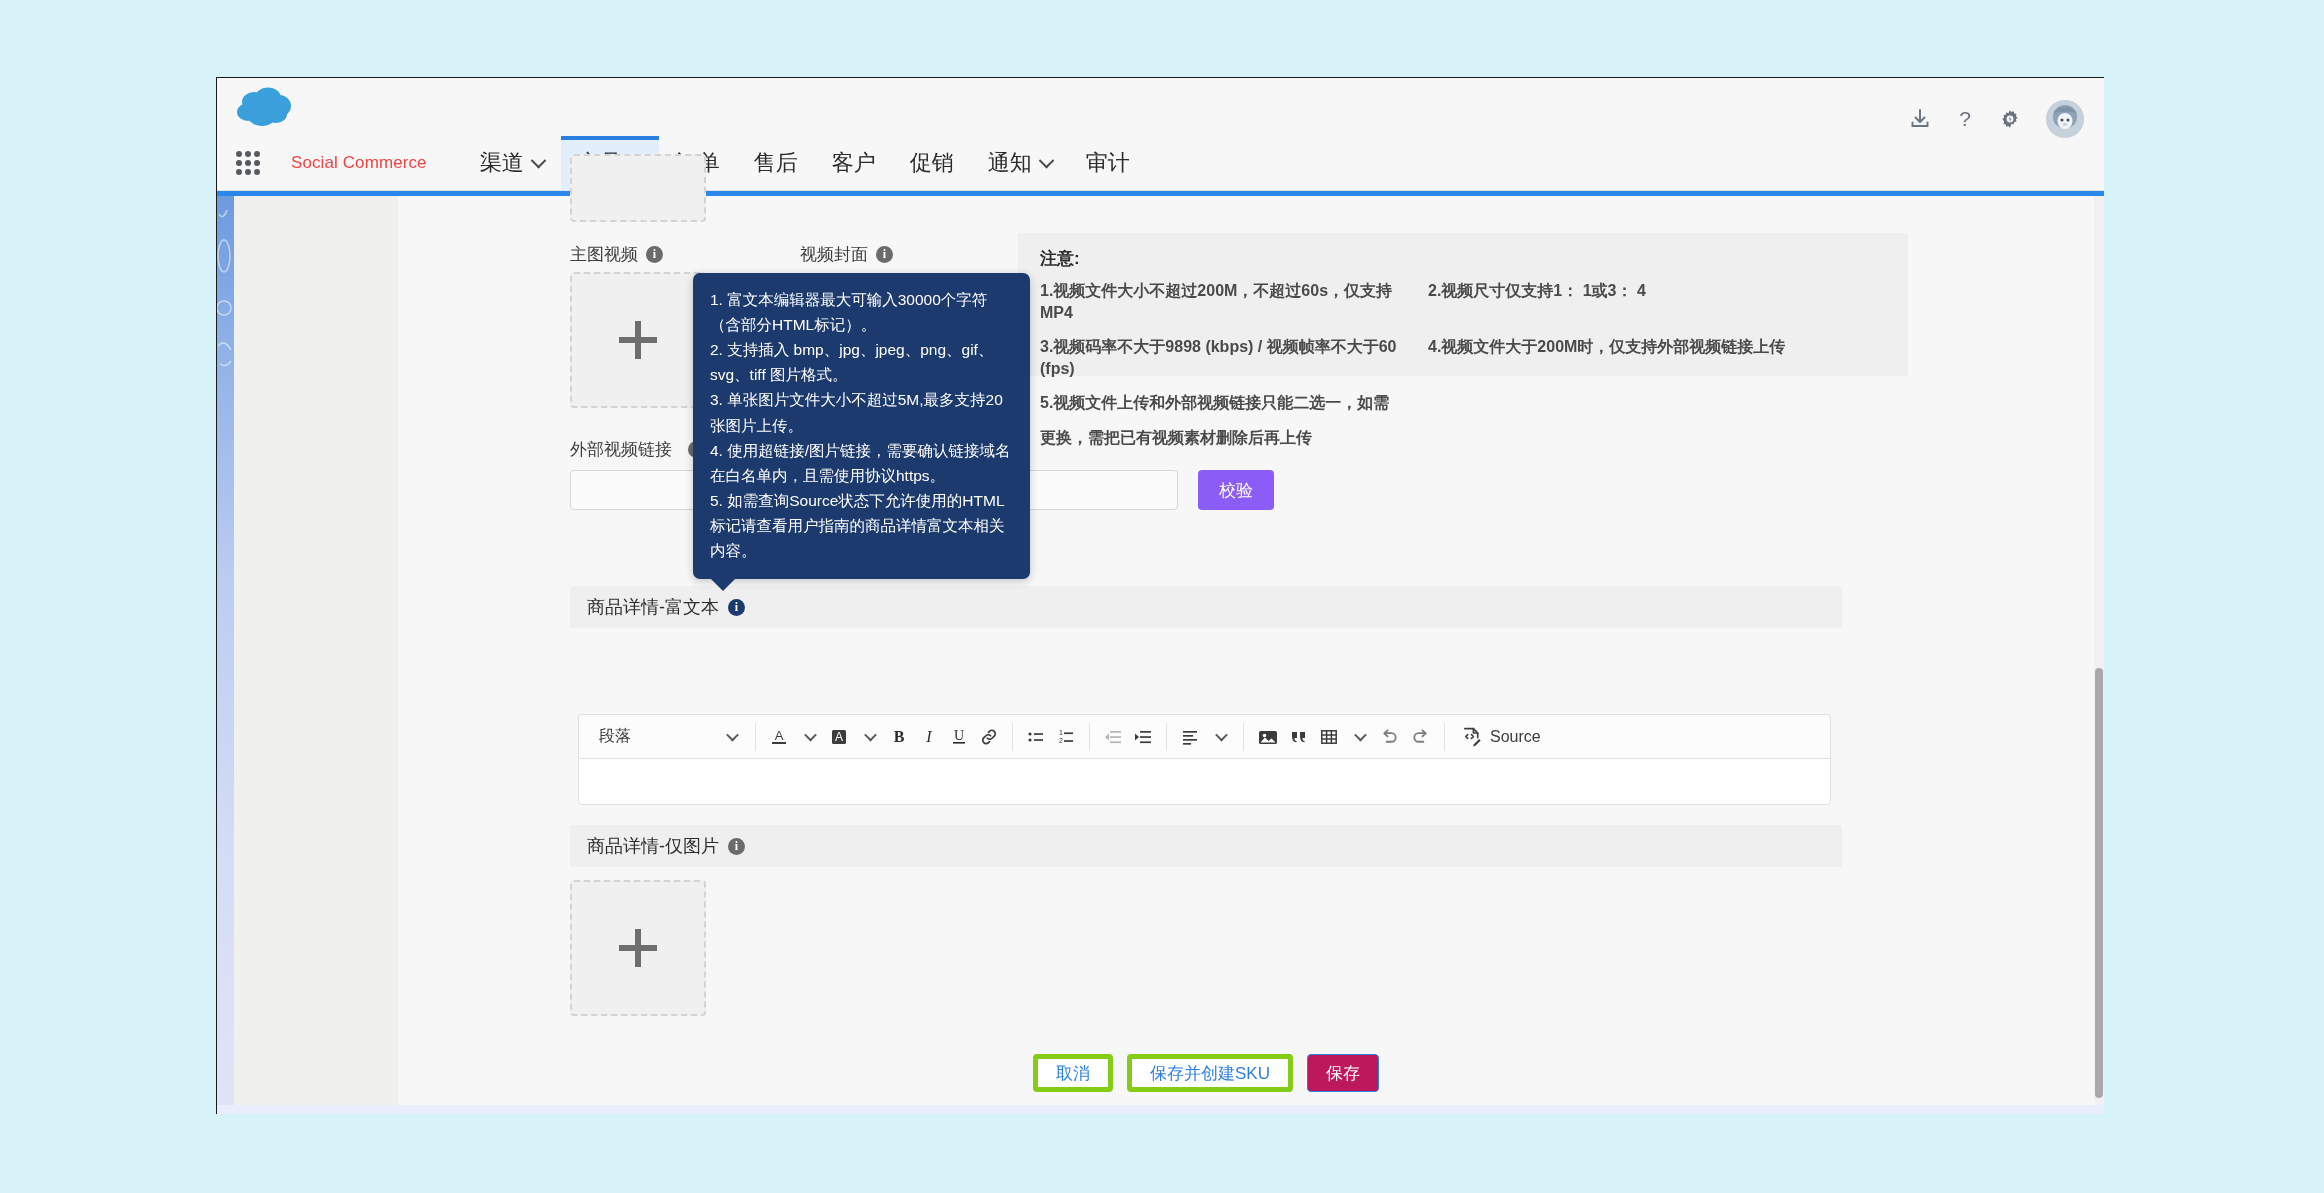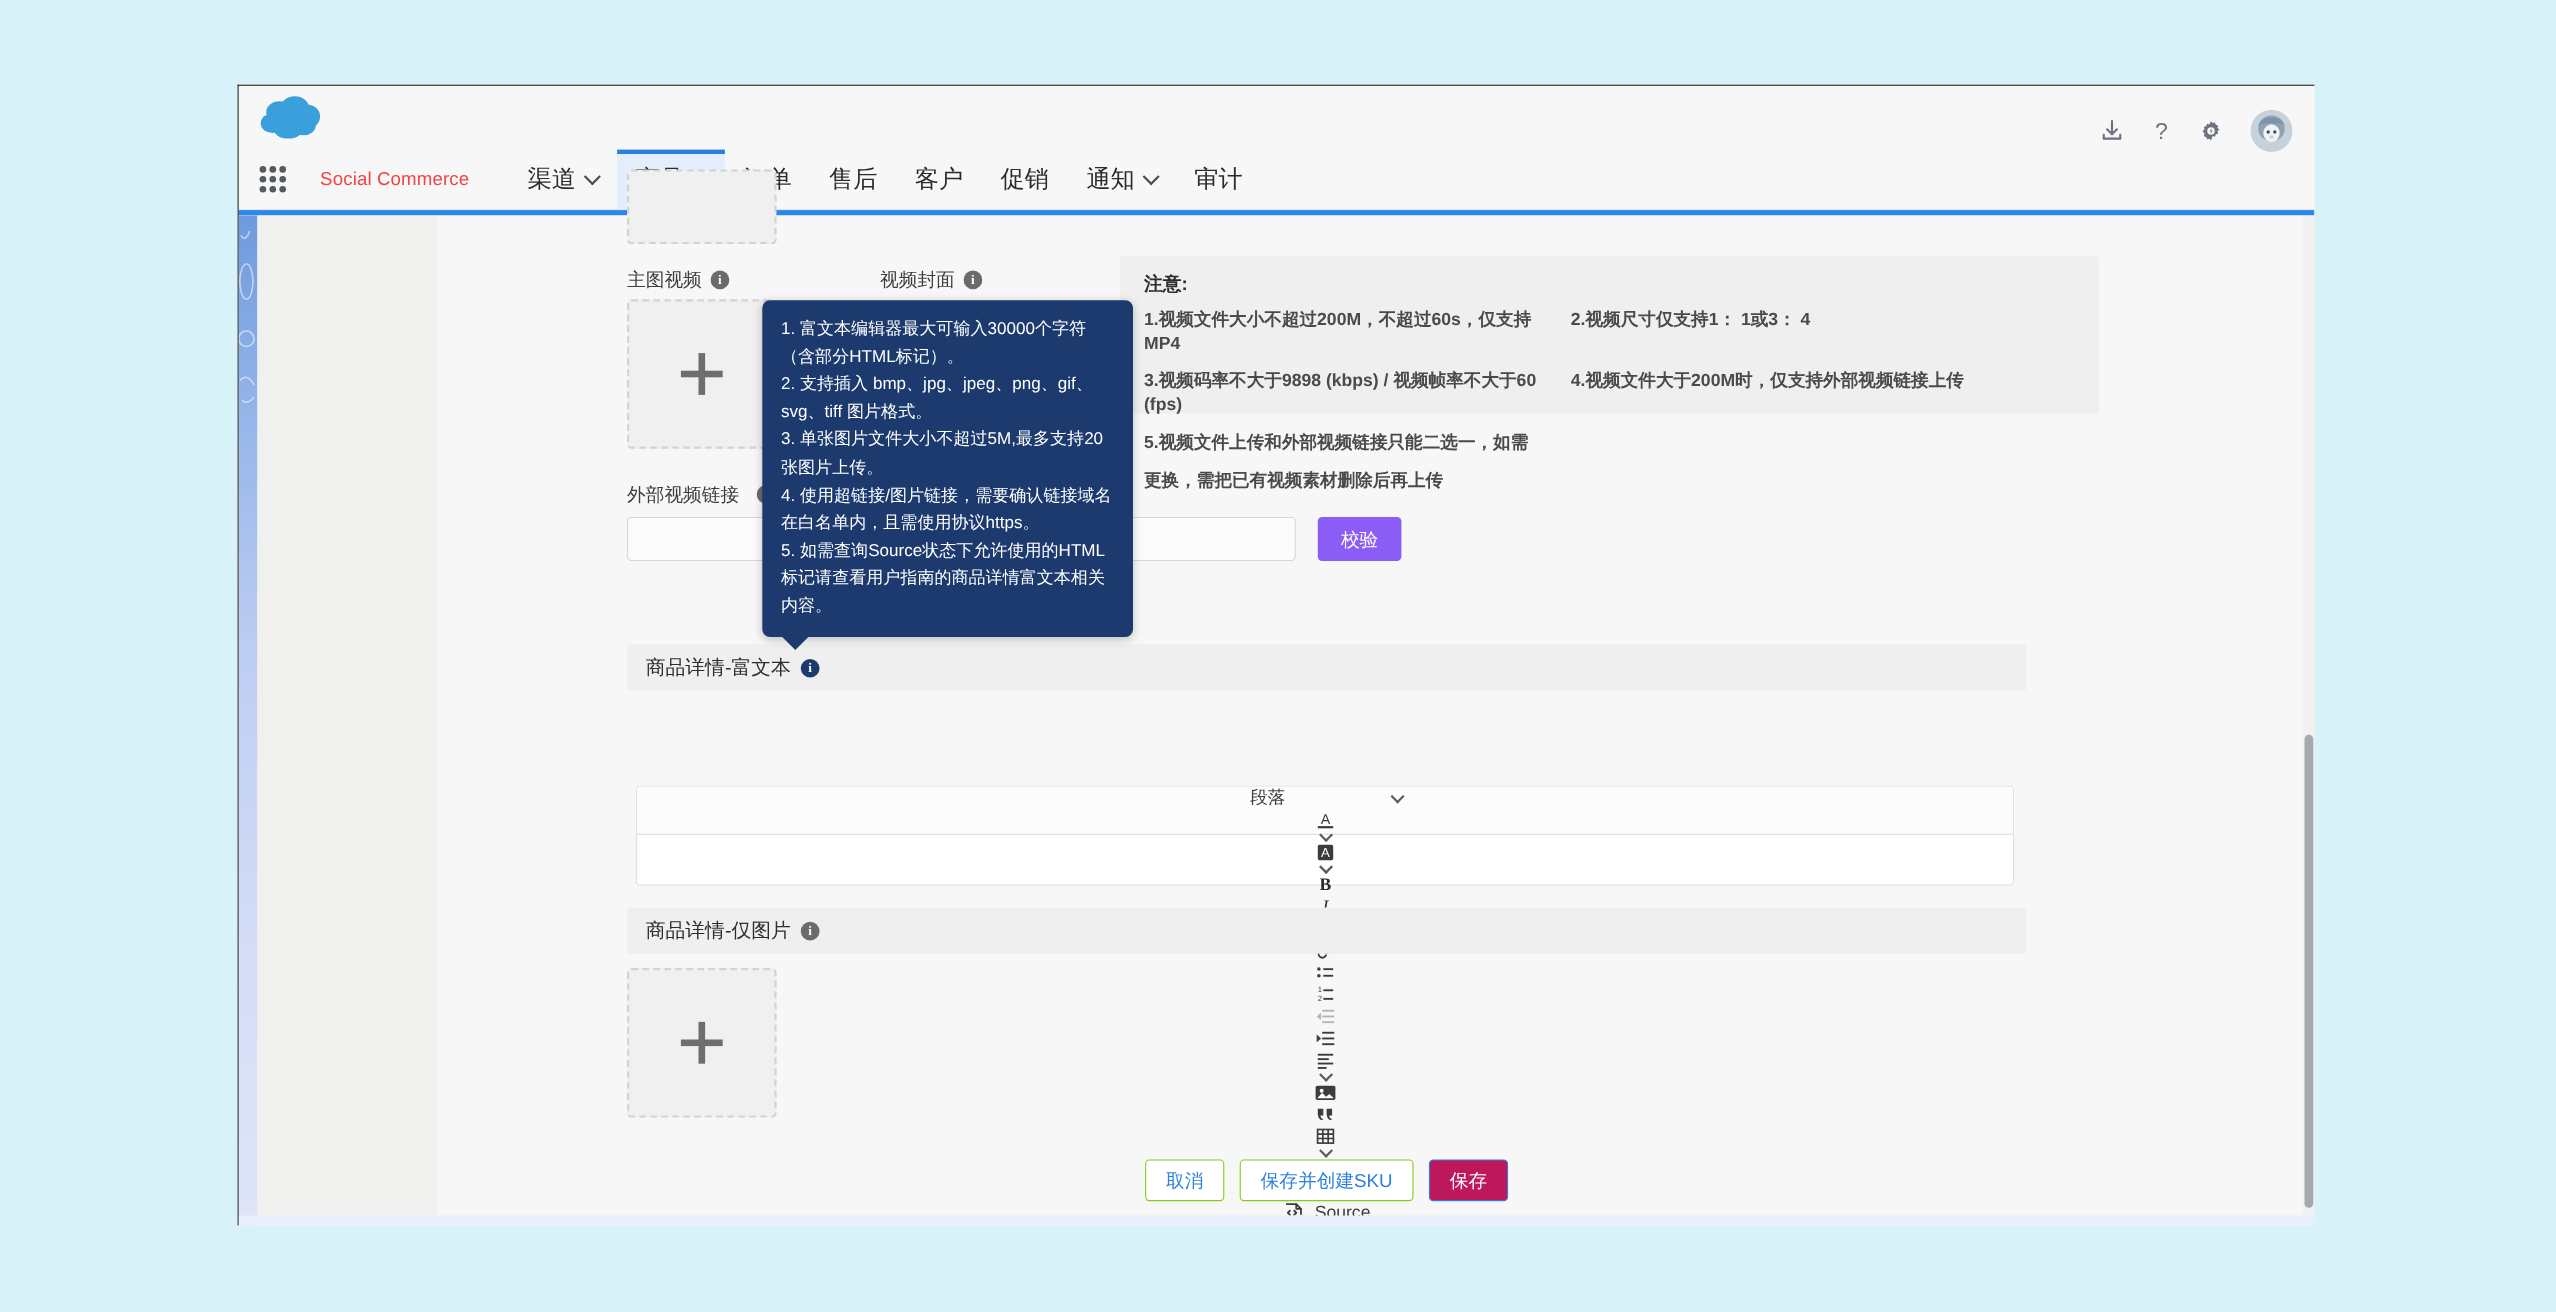--- a/index.html
+++ b/index.html
@@ -213,21 +213,21 @@
   #sec-imgonly { top: 629px; }
 
   
   #editor-wrap {
     position: absolute; left: 180px; top: 518px;
     width: 1253px;
   }
   #editor-toolbar {
     height: 44px; border: 1px solid #e0e0e0; border-bottom: none;
     border-radius: 4px 4px 0 0; background: #fcfcfc;
-    display: flex; align-items: center; padding: 0 8px; flex-direction: column;
+    display: flex; align-items: center; padding: 0 8px;
   }
   .tb-sep { width: 1px; height: 28px; background: #e2e2e2; margin: 0 8px; }
   .tb-btn {
     height: 32px; min-width: 30px;
     display: flex; align-items: center; justify-content: center;
     gap: 4px; padding: 0 5px; border-radius: 3px;
     cursor: pointer; color: #3c3c3c;
   }
   .tb-btn svg { display: block; }
   .tb-chev {
@@ -255,21 +255,21 @@
     position: absolute; left: 0; top: 858px; width: 1272px;
     margin-left: 172px;
     display: flex; justify-content: center; align-items: center; gap: 14px;
   }
   .btn {
     height: 38px; padding: 0 18px;
     border-radius: 4px; font-size: 17px; cursor: pointer;
     display: flex; align-items: center; justify-content: center;
     font-family: "Liberation Sans", sans-serif;
   }
-  .btn-secondary { background: #fff; border: 1px solid #84cc16; color: #2d7fe0; }
+  .btn-secondary { background: #fff; border: 5px solid #84cc16; color: #2d7fe0; }
   .btn-primary { background: #be185d; border: 1px solid #2d7fe0; color: #fff; }
 
   
   #tooltip {
     position: absolute; left: 295px; top: 77px;
     width: 337px;
     background: #1c3a6e; color: #fff;
     border-radius: 7px;
     padding: 14px 17px 16px 17px;
     font-size: 15.5px; line-height: 1.62;

